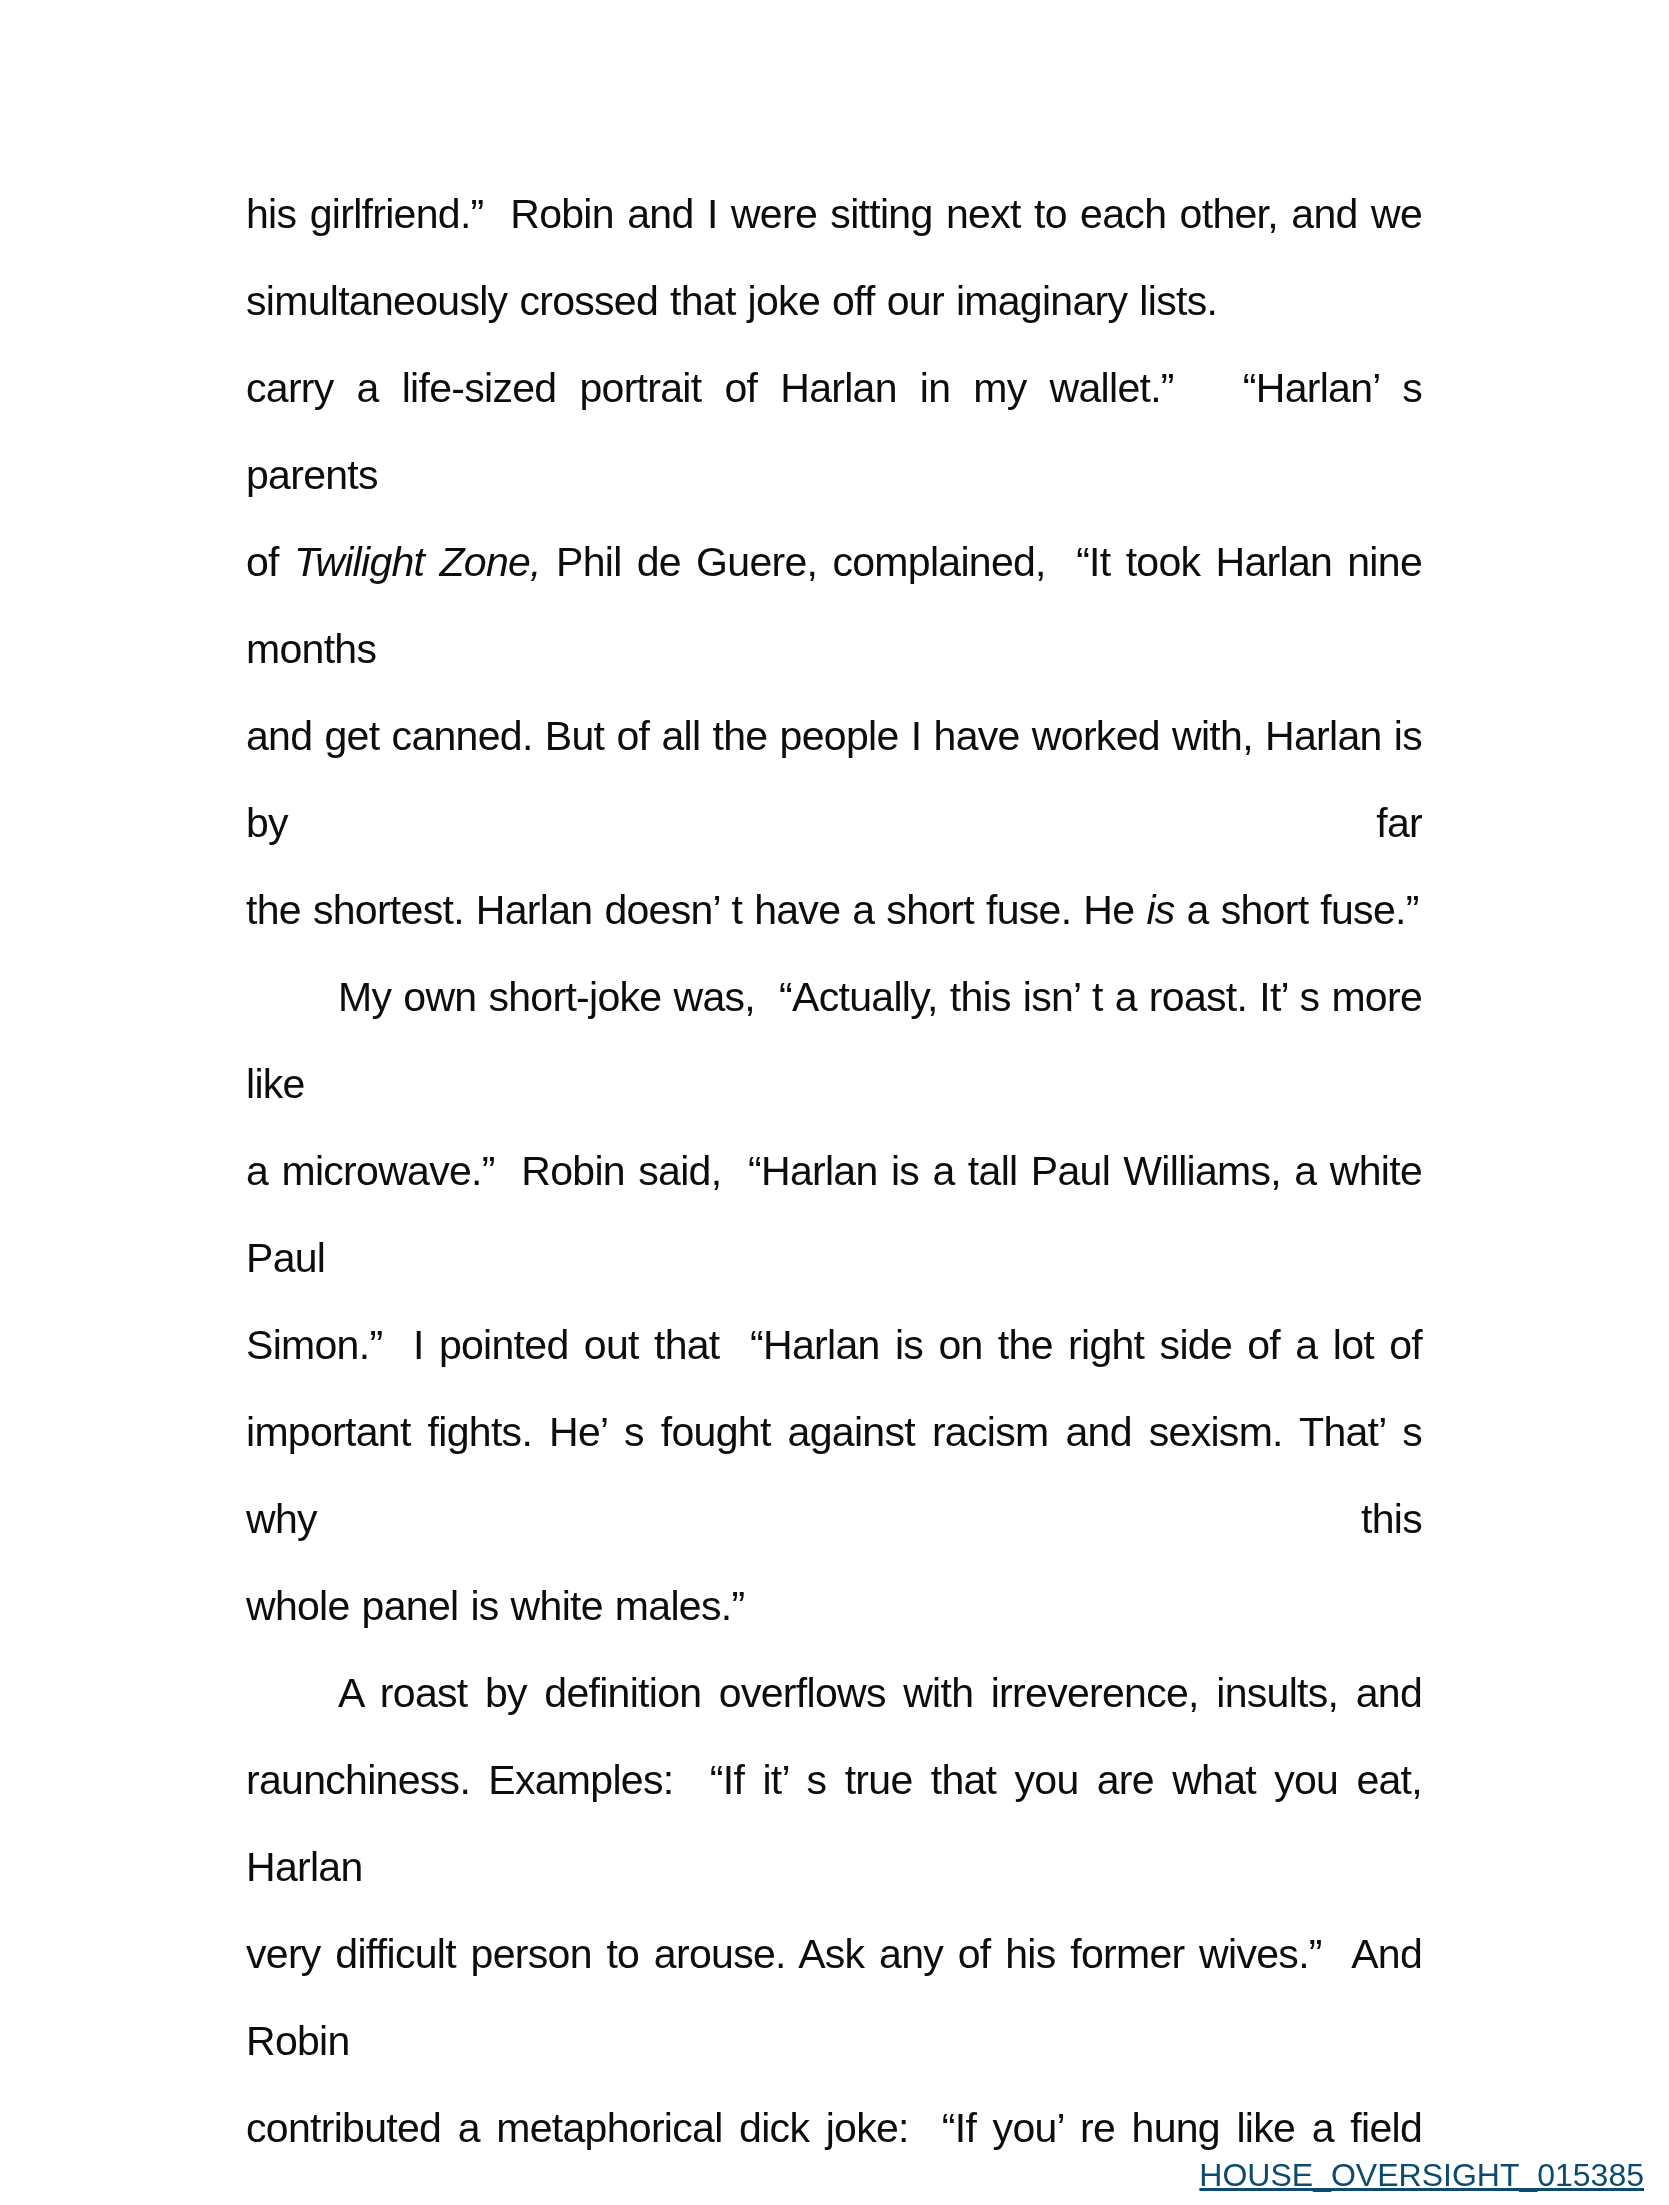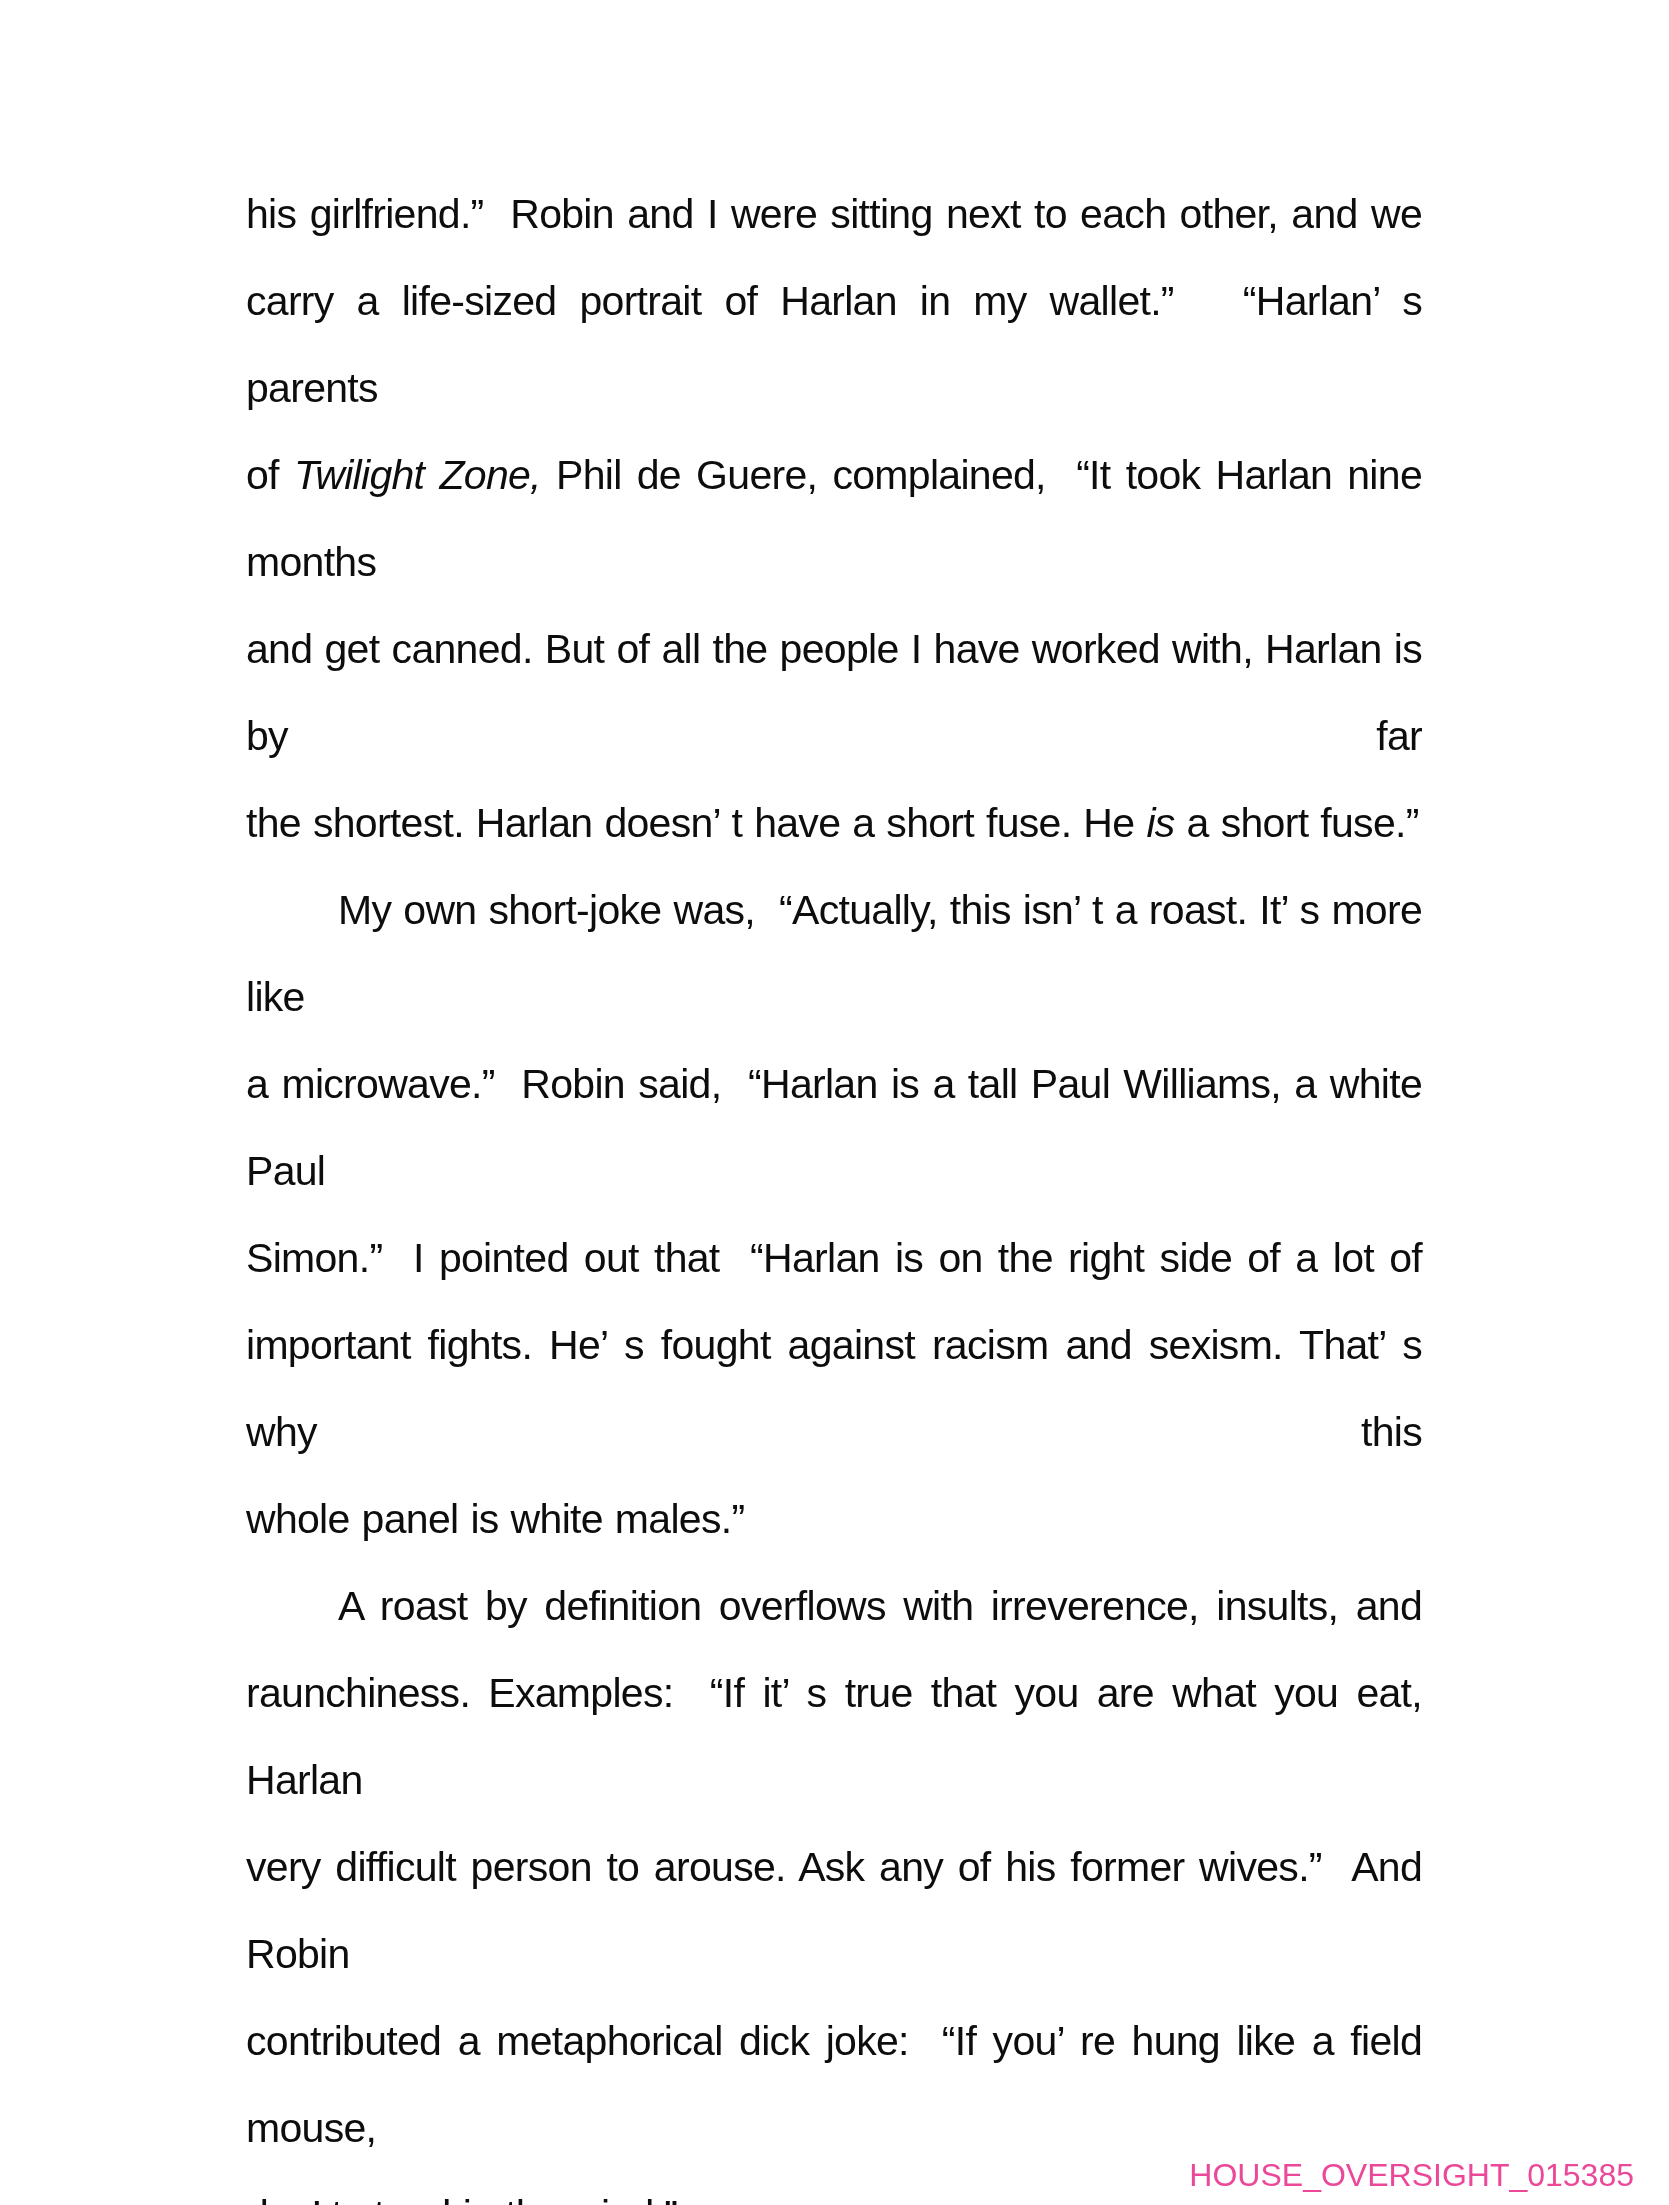--- a/index.html
+++ b/index.html
@@ -37,35 +37,37 @@
   }
   .line.indent {
     text-indent: 92px;
   }
   .it {
     font-style: italic;
   }
   .footer {
     position: absolute;
     top: 2157px;
-    right: 35px;
+    right: 25px;
     font-size: 32px;
     line-height: 37px;
     letter-spacing: 0;
-    color: #ec4899;
+    color: #0c4a6e;
     font-family: "Liberation Sans", sans-serif;
+    text-decoration: underline;
   }
 </style>
 </head>
 <body>
 
 <div class="page">
   <div class="content">
       <div>
         <div class="line"><span>his girlfriend.” &nbsp;Robin and I were sitting next to each other, and we</span></div>
+        <div class="line last"><span>simultaneously crossed that joke off our imaginary lists.</span></div>
       </div>
       <div>
         <div class="line"><span>carry a life-sized portrait of Harlan in my wallet.” &nbsp; “Harlan’ s parents</span></div>
         <div class="line"><span>of </span><span class="it">Twilight Zone,</span><span> Phil de Guere, complained, &nbsp;“It took Harlan nine months</span></div>
         <div class="line"><span>and get canned. But of all the people I have worked with, Harlan is by far</span></div>
         <div class="line last"><span>the shortest. Harlan doesn’ t have a short fuse. He </span><span class="it">is</span><span> a short fuse.”</span></div>
       </div>
       <div>
         <div class="line indent"><span>My own short-joke was, &nbsp;“Actually, this isn’ t a roast. It’ s more like</span></div>
         <div class="line"><span>a microwave.” &nbsp;Robin said, &nbsp;“Harlan is a tall Paul Williams, a white Paul</span></div>

